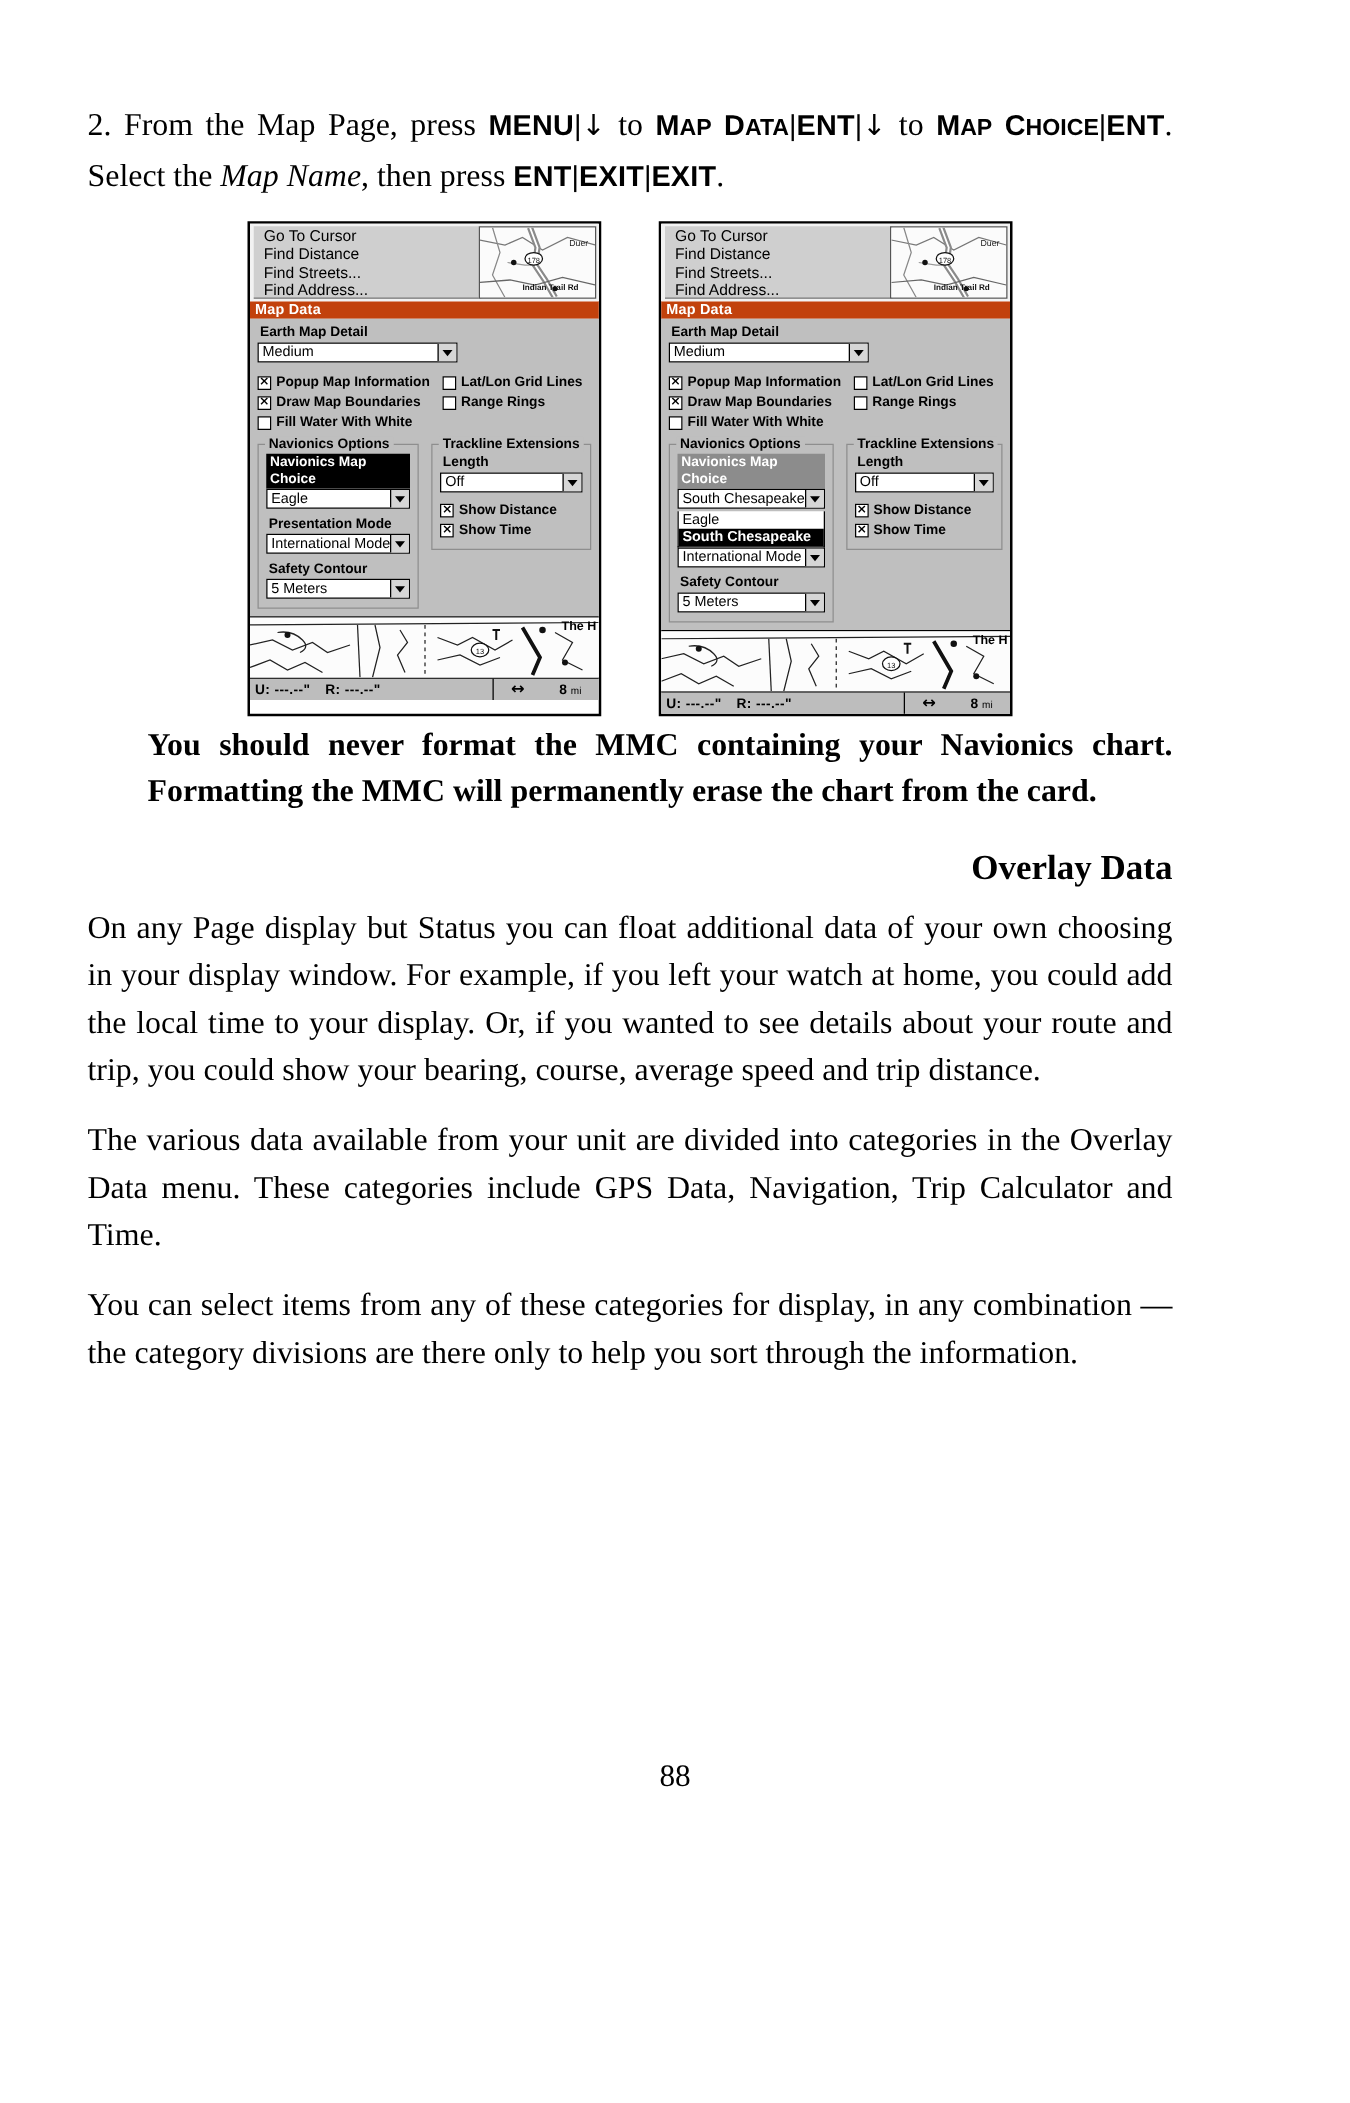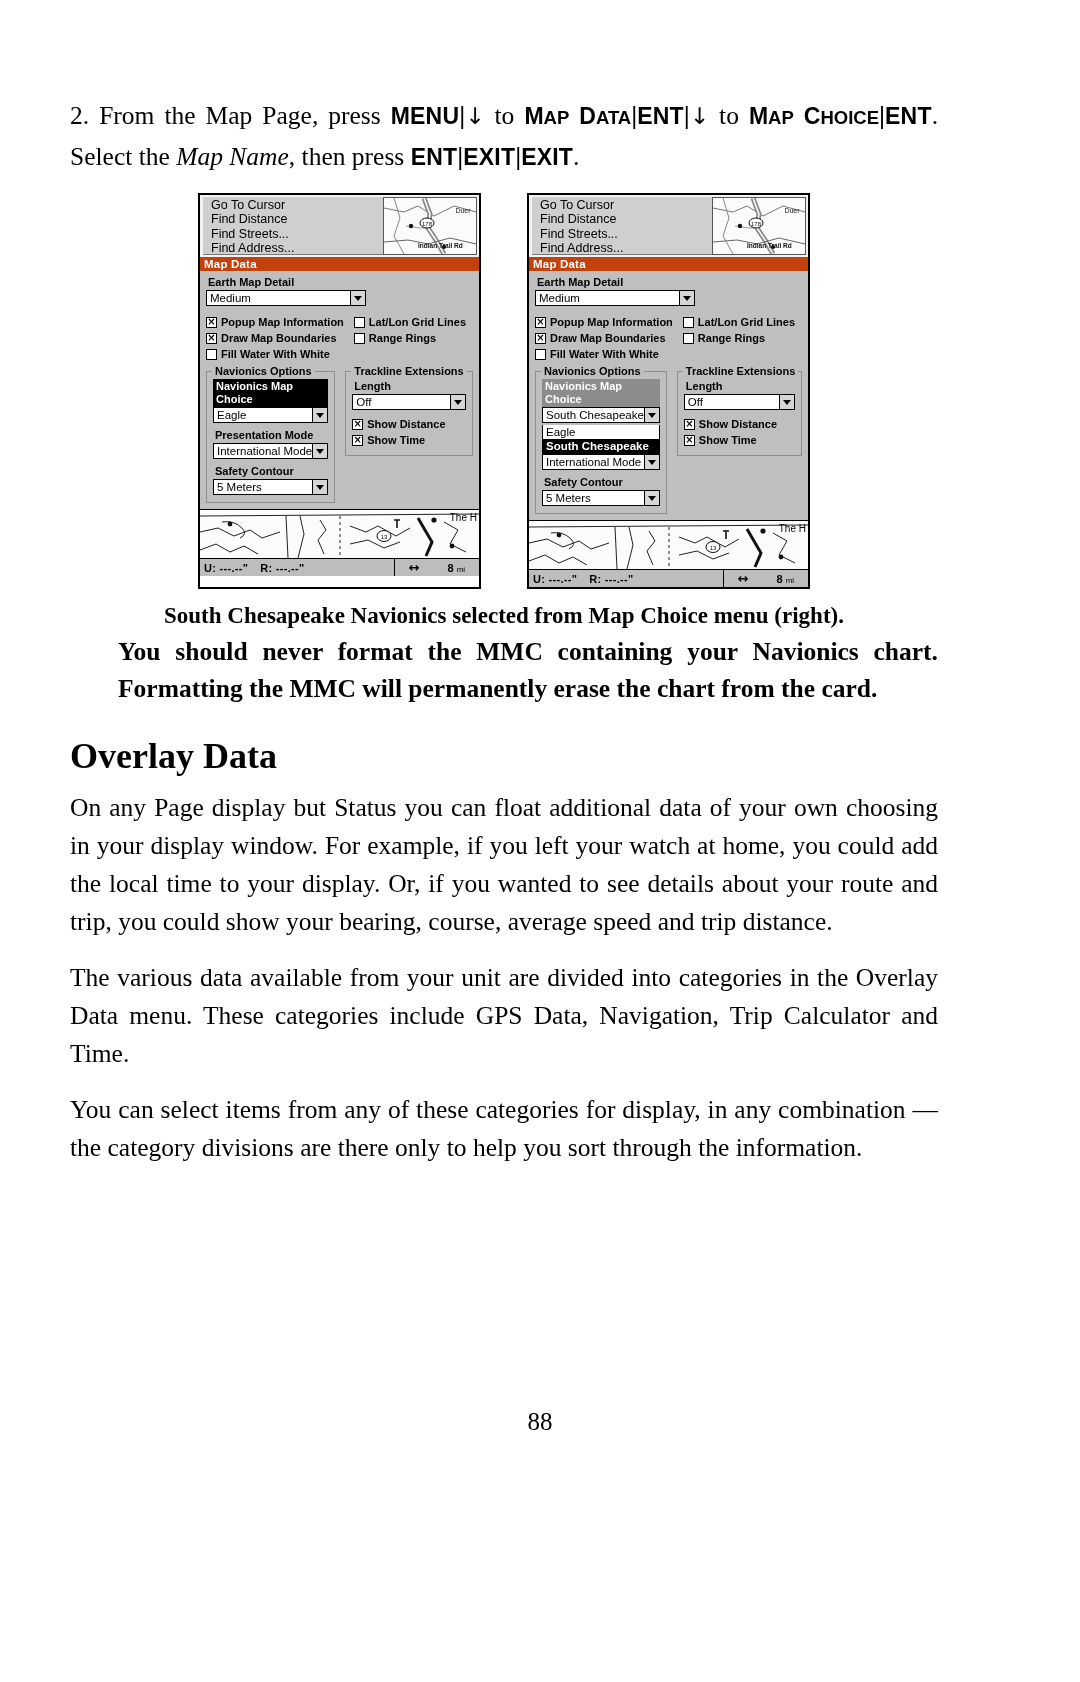--- a/index.html
+++ b/index.html
@@ -19,21 +19,21 @@
   .page {
     position: absolute;
     left: 0; top: 0;
     width: 1080px;
     height: 1682px;
   }
 
   .content {
     position: absolute;
     left: 70px;
-    top: 96px;
+    top: 80px;
     width: 868px;
   }
 
   
   .step {
     font-size: 25.5px;
     line-height: 39px;
     text-align: justify;
     text-align-last: left;
     margin: 0 0 10px 0;
@@ -274,21 +274,21 @@
     height: 48px;
     background: #ffffff;
     border-top: 1px solid #000;
     position: relative;
     overflow: hidden;
   }
   .dev-map .thelabel {
     position: absolute;
     right: 2px; top: 2px;
     font-size: 10px;
-    font-weight: normal;
+    font-weight: bold;
     font-family: "Liberation Sans", sans-serif;
   }
 
   
   .statusbar {
     display: flex;
     border-top: 1px solid #000;
     background: #bdbdbd;
     height: 17px;
     align-items: center;
@@ -335,24 +335,25 @@
     font-weight: bold;
     line-height: 37px;
     margin: 4px 0 0 48px;
     text-align: justify;
     text-align-last: left;
     width: 820px;
   }
 
   
   h2.sec {
-    font-size: 36px;
+    font-size: 28px;
     font-weight: bold;
     margin: 28px 0 12px 0;
     font-family: "Liberation Serif", serif;
+    text-align: right;
   }
 
   p.body {
     font-size: 25.5px;
     line-height: 38px;
     margin: 0 0 18px 0;
     text-align: justify;
     text-align-last: left;
   }
 
@@ -682,21 +683,20 @@
           <span class="left"><span>U:  ---.--"</span><span class="gap"></span><span>R:  ---.--"</span></span>
           <span class="right">
             <span class="dbl">↔</span>
             <span><span>8</span> <span class="unit">mi</span></span>
           </span>
         </div>
       </div>
 
     </div>
 
-    <div class="caption">South Chesapeake Navionics selected from Map Choice menu (right).</div>
 
     <div class="warn-body">You should never format the MMC containing your Navionics chart. Formatting the MMC will permanently erase the chart from the card.</div>
 
     <h2 class="sec">Overlay Data</h2>
 
     <p class="body">On any Page display but Status you can float additional data of your own choosing in your display window. For example, if you left your watch at home, you could add the local time to your display. Or, if you wanted to see details about your route and trip, you could show your bearing, course, average speed and trip distance.</p>
     <p class="body">The various data available from your unit are divided into categories in the Overlay Data menu. These categories include GPS Data, Navigation, Trip Calculator and Time.</p>
     <p class="body">You can select items from any of these categories for display, in any combination — the category divisions are there only to help you sort through the information.</p>
 
   </div>

